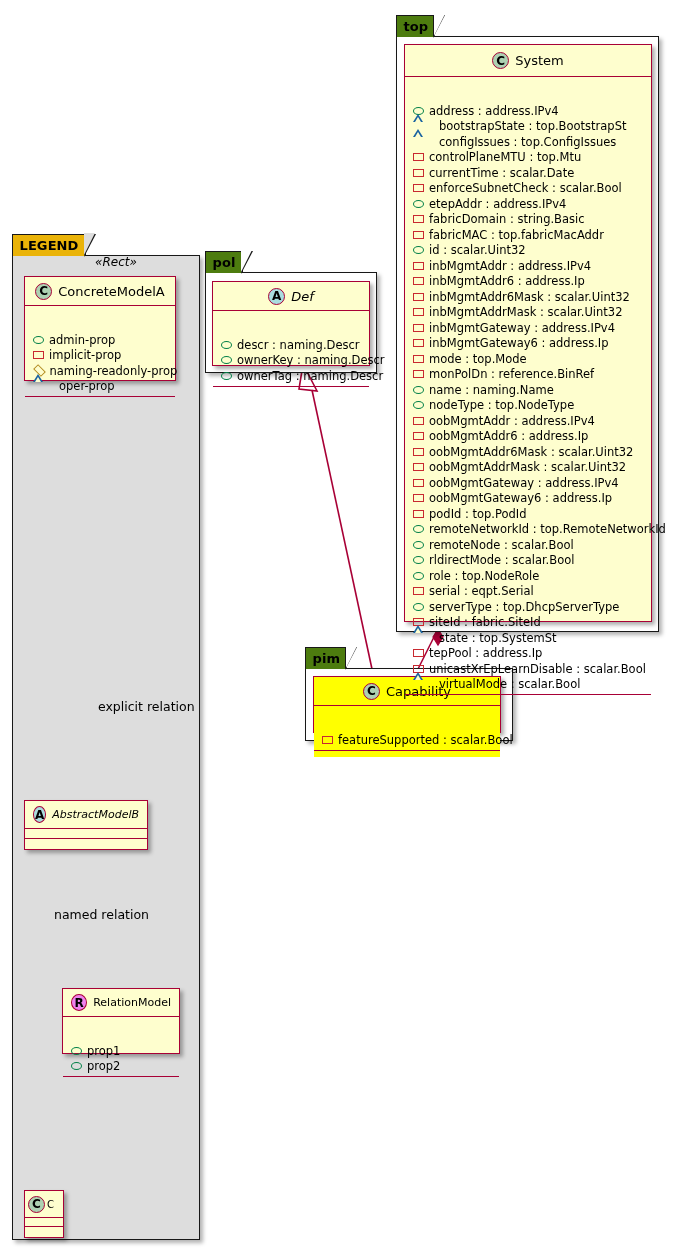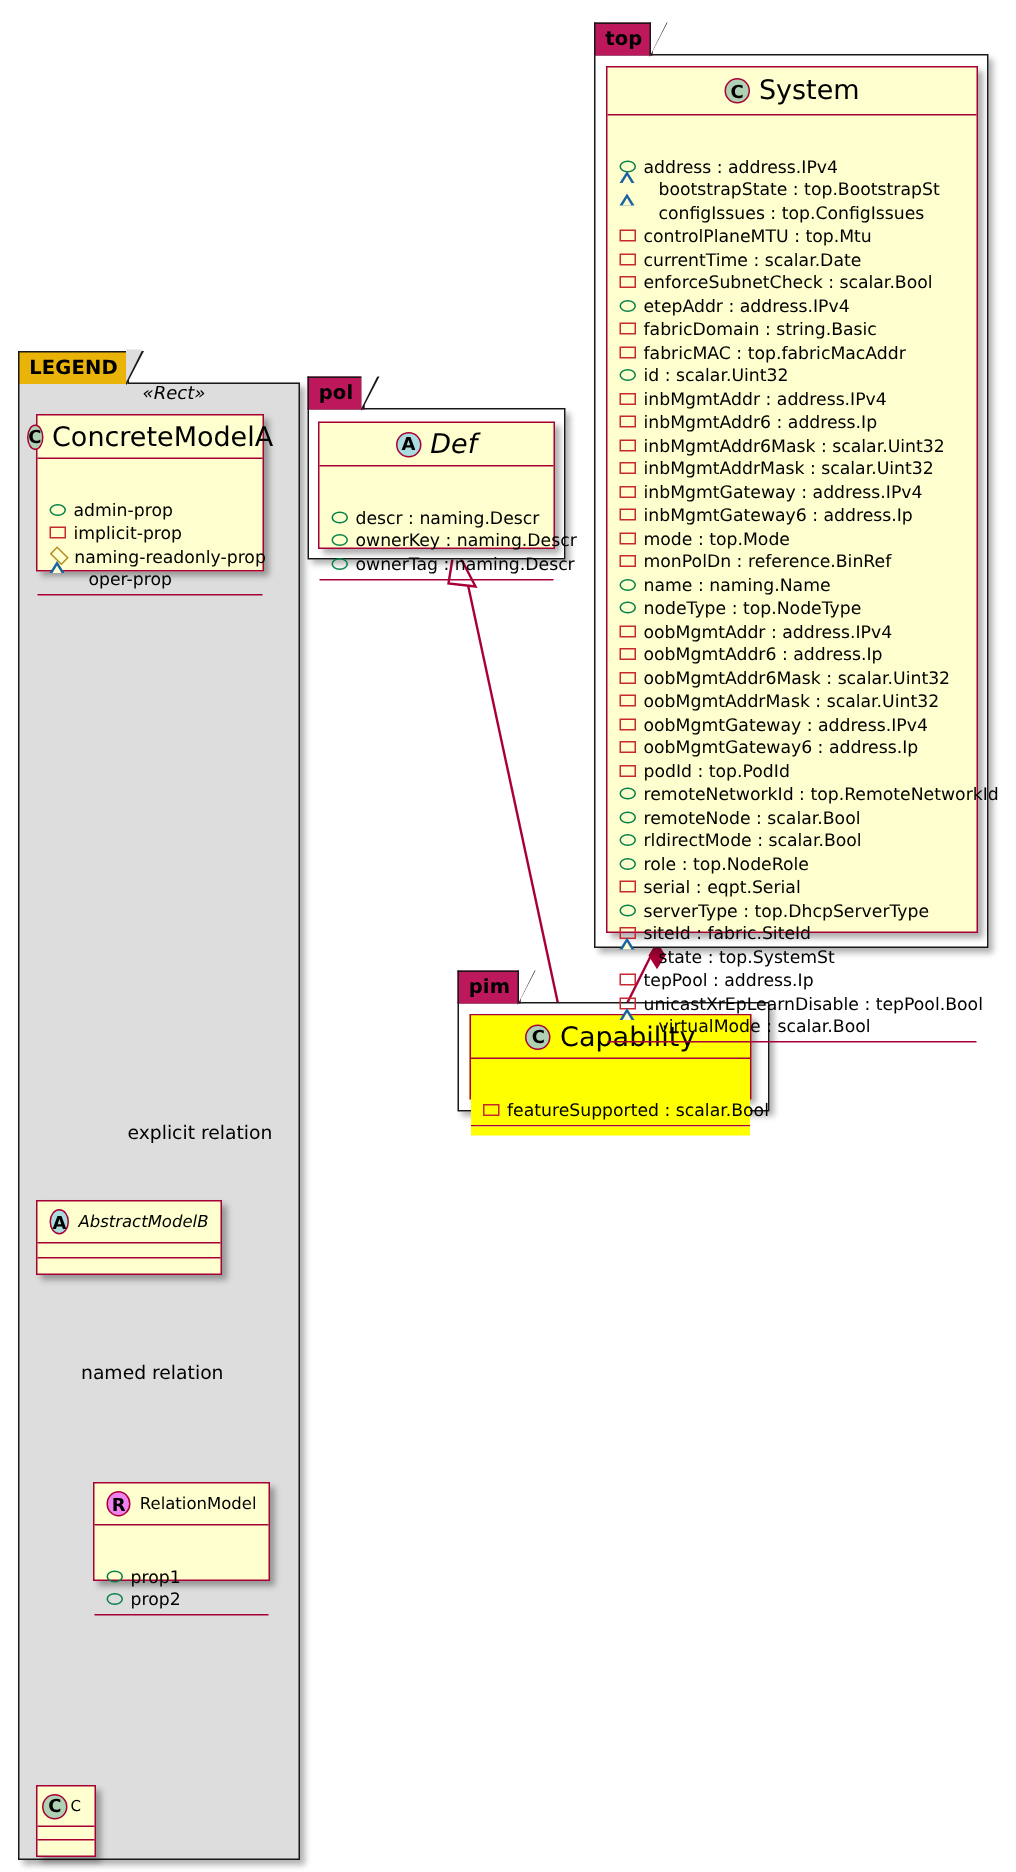--- a/index.html
+++ b/index.html
@@ -8,41 +8,41 @@
     font-family:"DejaVu Sans","Liberation Sans",sans-serif;
     -webkit-font-smoothing:antialiased;
   }
   .canvas{position:absolute;left:0;top:0;width:677px;height:1248px;}
 
   
   .pkg{position:absolute;box-sizing:border-box;border:1.5px solid #181818;
        background:#ffffff;box-shadow:3px 3px 4px rgba(0,0,0,.30);}
   .pkg.gray{background:#dddddd;}
   .pkg-tab{position:absolute;box-sizing:border-box;height:22px;
-       border:1.5px solid #181818;border-bottom:none;background:#be185d;
+       border:1.5px solid #181818;border-bottom:none;background:#4d7c0f;
        left:-1.5px;top:-22px;display:flex;align-items:center;
        padding:0 6px 0 7px;font-size:13px;font-weight:bold;color:#000;
        letter-spacing:.1px;}
   .pkg-tab.gray{background:#eab308;}
   .pkg-tab .fold{position:absolute;right:-11px;top:-1.5px;width:0;height:0;
        border-left:12px solid #181818;border-bottom:23.5px solid transparent;}
   .pkg-tab .fold::after{content:"";position:absolute;left:-11.5px;top:-.5px;
        width:0;height:0;border-left:11px solid #ffffff;
        border-bottom:22px solid transparent;}
   .pkg-tab.gray .fold::after{border-left-color:#dddddd;}
 
   
   .cls{position:absolute;box-sizing:border-box;border:1.5px solid #A80036;
        background:#FEFECE;box-shadow:3px 3px 4px rgba(0,0,0,.32);}
   .cls.hl{background:#FFFF00;}
   .cls-hdr{display:flex;align-items:center;justify-content:center;
        position:relative;height:28px;border-bottom:1.5px solid #A80036;
        padding:0 8px;}
   .cls.hl .cls-hdr{background:#FFFF00;}
-  .cls-name{font-size:18px;color:#000;white-space:nowrap;}
+  .cls-name{font-size:13px;color:#000;white-space:nowrap;}
   .cls-name.ital{font-style:italic;}
   .cls-name.small{font-size:11px;}
   .badge{width:17px;height:17px;border-radius:50%;display:inline-flex;
        align-items:center;justify-content:center;font-size:12px;
        font-weight:bold;color:#000;margin-right:6px;box-sizing:border-box;}
   .badge.c{background:#ADD1B2;border:1.5px solid #A80036;}
   .badge.a{background:#A9DCDF;border:1.5px solid #A80036;}
   .badge.r{background:#EE82EE;border:1.5px solid #A80036;}
   .attrs{padding:2px 0 2px 0;margin-top:24px;}
   .attr{display:flex;align-items:center;height:15.5px;padding-left:7px;
@@ -133,21 +133,21 @@
       </div>
       <div class="attr">
         <span class="mk tri"></span>
         <span>oper-prop</span>
       </div>
     </div>
     <div class="sep"></div>
     <div class="empty-band"></div>
   </div>
 
-  <div class="relabel" style="left:85px;top:699px;margin-top:48px;">explicit relation</div>
+  <div class="relabel" style="left:98px;top:699px;">explicit relation</div>
 
   <div class="cls" style="left:24px;top:800px;width:124px;height:50px;">
     <div class="cls-hdr" style="height:27px;">
       <span class="badge a">A</span>
       <span class="cls-name ital small">AbstractModelB</span>
     </div>
     <div class="empty-band" style="height:9px;"></div>
     <div class="sep"></div>
     <div class="empty-band" style="height:9px;"></div>
   </div>
@@ -387,21 +387,21 @@
         <div class="attr">
           <span class="mk tri"></span>
           <span>state : top.SystemSt</span>
         </div>
         <div class="attr">
           <span class="mk sq"></span>
           <span>tepPool : address.Ip</span>
         </div>
         <div class="attr">
           <span class="mk sq"></span>
-          <span>unicastXrEpLearnDisable : tepPool.Bool</span>
+          <span>unicastXrEpLearnDisable : scalar.Bool</span>
         </div>
         <div class="attr">
           <span class="mk tri"></span>
           <span>virtualMode : scalar.Bool</span>
         </div>
       </div>
     <div class="sep"></div>
     <div class="empty-band" style="height:7px;"></div>
   </div>
 

